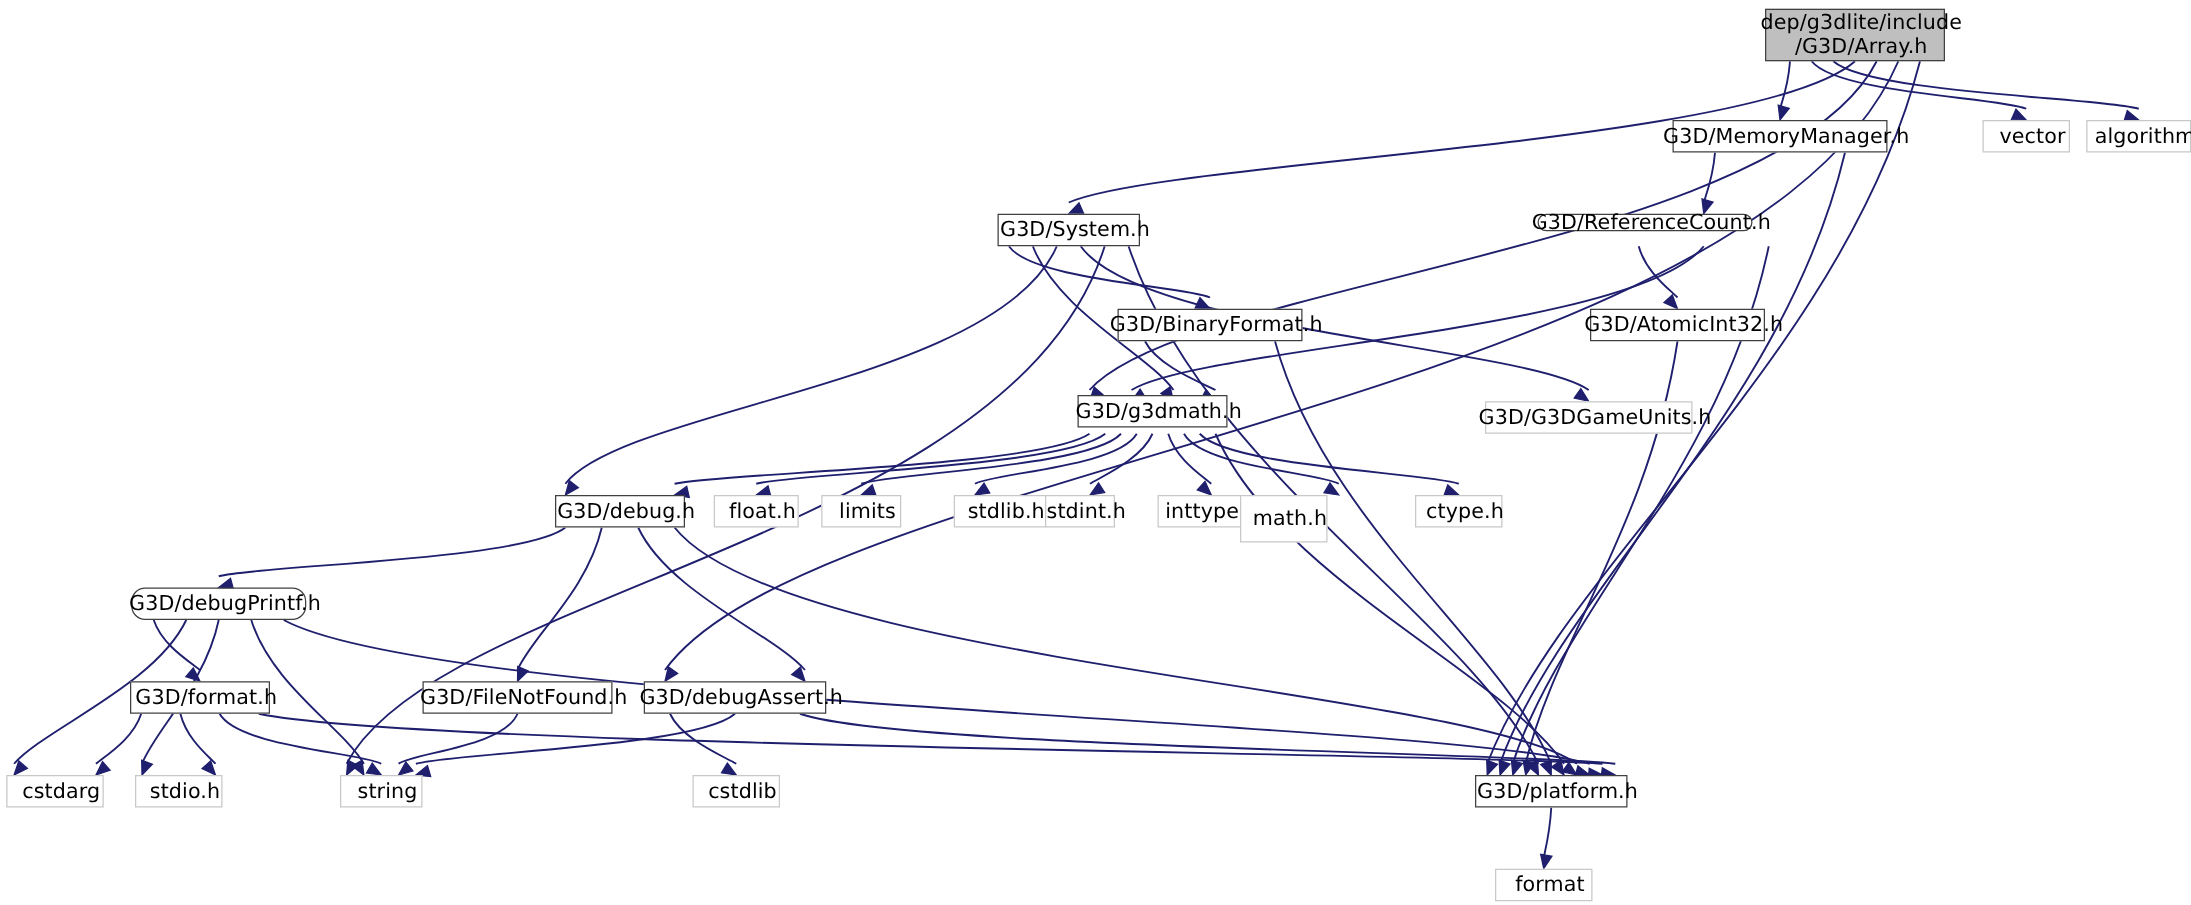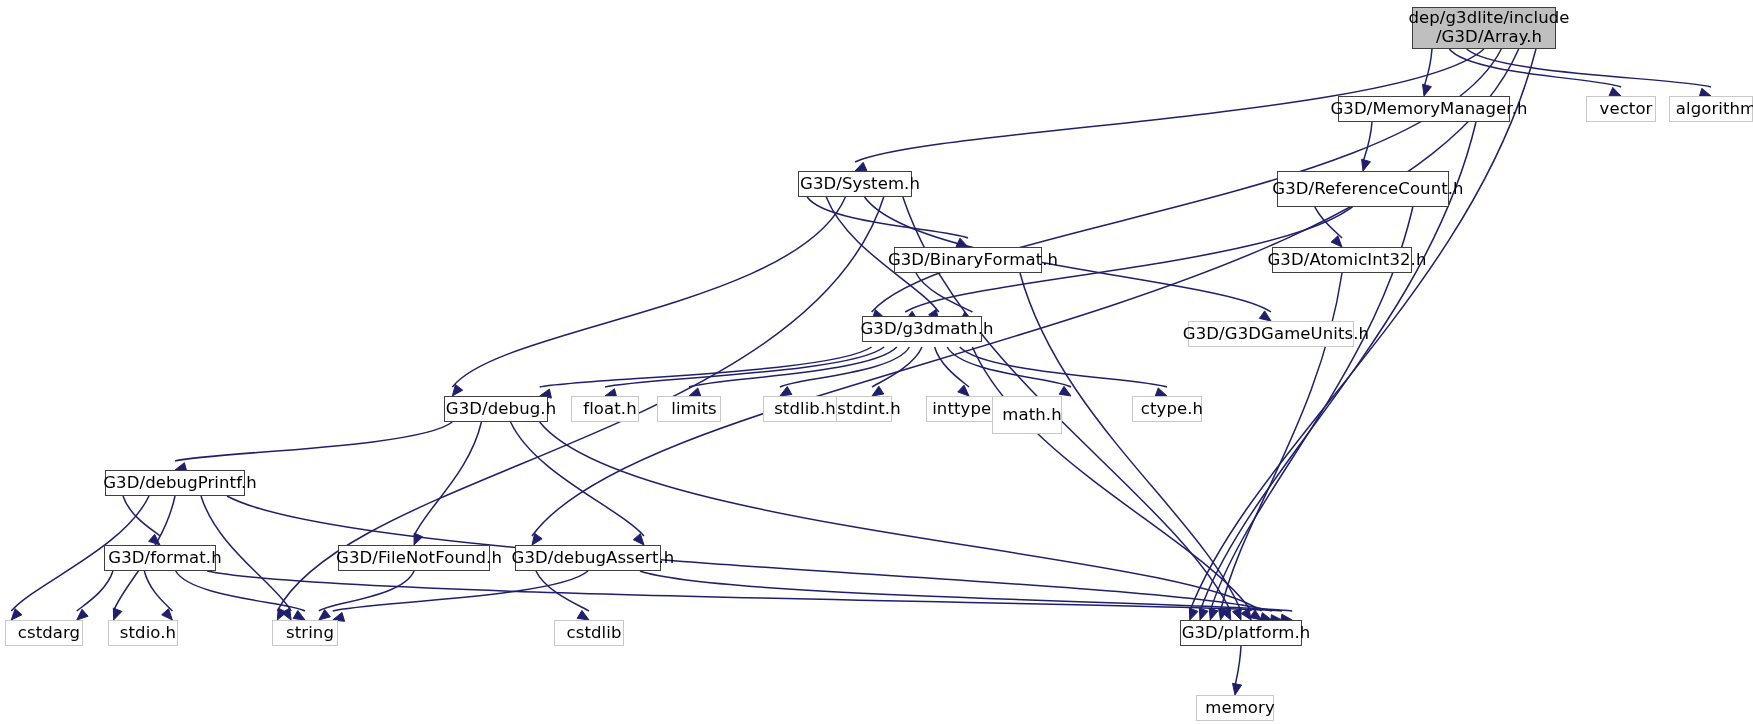--- a/index.html
+++ b/index.html
@@ -161,37 +161,37 @@
         <polygon points="1235,695 1232.5281886558644,683.3359463016068 1241.5673648683098,685.0486323208067" class="arrowhead"></polygon>
       </g>
   </svg>
   <div id="nodes">
       <div class="node root" style="left: 1412px; top: 7px; width: 144px; height: 42px;">dep/g3dlite/include
 /G3D/Array.h</div>
       <div class="node solid" style="left: 1338px; top: 96px; width: 172px; height: 26px;">G3D/MemoryManager.h</div>
       <div class="node light" style="left: 1586px; top: 96px; width: 70px; height: 26px;">vector</div>
       <div class="node light" style="left: 1669px; top: 96px; width: 84px; height: 26px;">algorithm</div>
       <div class="node solid" style="left: 798px; top: 171px; width: 114px; height: 26px;">G3D/System.h</div>
-      <div class="node solid" style="left: 1277px; top: 171px; width: 172px; height: 36px;">G3D/ReferenceCount.h</div>
+      <div class="node solid" style="left: 1230px; top: 171px; width: 172px; height: 14px; border-radius: 10px;">G3D/ReferenceCount.h</div>
       <div class="node solid" style="left: 894px; top: 247px; width: 148px; height: 26px; text-align: center;">G3D/BinaryFormat.h</div>
       <div class="node solid" style="left: 1272px; top: 247px; width: 140px; height: 26px;">G3D/AtomicInt32.h</div>
       <div class="node solid" style="left: 862px; top: 316px; width: 120px; height: 26px;">G3D/g3dmath.h</div>
       <div class="node light" style="left: 1188px; top: 321px; width: 166px; height: 26px;">G3D/G3DGameUnits.h</div>
       <div class="node solid" style="left: 444px; top: 396px; width: 104px; height: 26px;">G3D/debug.h</div>
       <div class="node light" style="left: 571px; top: 396px; width: 68px; height: 26px;">float.h</div>
       <div class="node light" style="left: 657px; top: 396px; width: 64px; height: 26px;">limits</div>
       <div class="node light" style="left: 743px; top: 396px; width: 74px; height: 26px; margin-left: 20px;">stdlib.h</div>
       <div class="node light" style="left: 836px; top: 396px; width: 56px; height: 26px;">stdint.h</div>
       <div class="node light" style="left: 926px; top: 396px; width: 86px; height: 26px;">inttypes.h</div>
       <div class="node light" style="left: 992px; top: 396px; width: 70px; height: 38px;">math.h</div>
       <div class="node light" style="left: 1132px; top: 396px; width: 70px; height: 26px;">ctype.h</div>
-      <div class="node solid" style="left: 105px; top: 470px; width: 140px; height: 26px;">G3D/debugPrintf.h</div>
+      <div class="node solid" style="left: 105px; top: 470px; width: 140px; height: 26px; border-radius: 11px;">G3D/debugPrintf.h</div>
       <div class="node solid" style="left: 104px; top: 545px; width: 112px; height: 26px;">G3D/format.h</div>
       <div class="node solid" style="left: 338px; top: 545px; width: 152px; height: 26px;">G3D/FileNotFound.h</div>
       <div class="node solid" style="left: 515px; top: 545px; width: 146px; height: 26px;">G3D/debugAssert.h</div>
       <div class="node light" style="left: 5px; top: 620px; width: 78px; height: 26px;">cstdarg</div>
       <div class="node light" style="left: 108px; top: 620px; width: 70px; height: 26px;">stdio.h</div>
       <div class="node light" style="left: 272px; top: 620px; width: 66px; height: 26px;">string</div>
       <div class="node light" style="left: 554px; top: 620px; width: 70px; height: 26px;">cstdlib</div>
       <div class="node solid" style="left: 1180px; top: 620px; width: 122px; height: 26px;">G3D/platform.h</div>
-      <div class="node light" style="left: 1196px; top: 695px; width: 78px; height: 26px;">memory</div>
+      <div class="node light" style="left: 1196px; top: 695px; width: 78px; height: 26px;">format</div>
     </div>
 </div>
 
 </body></html>

